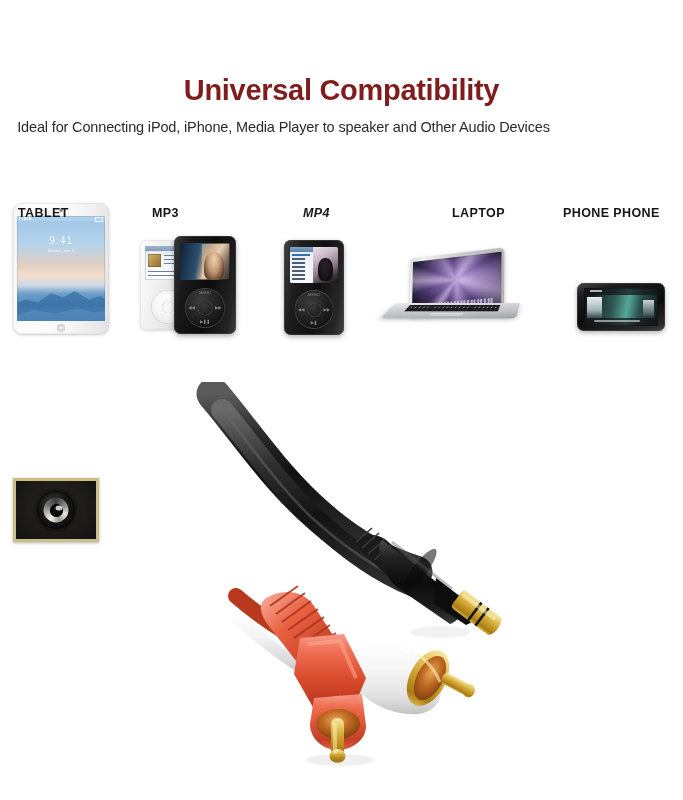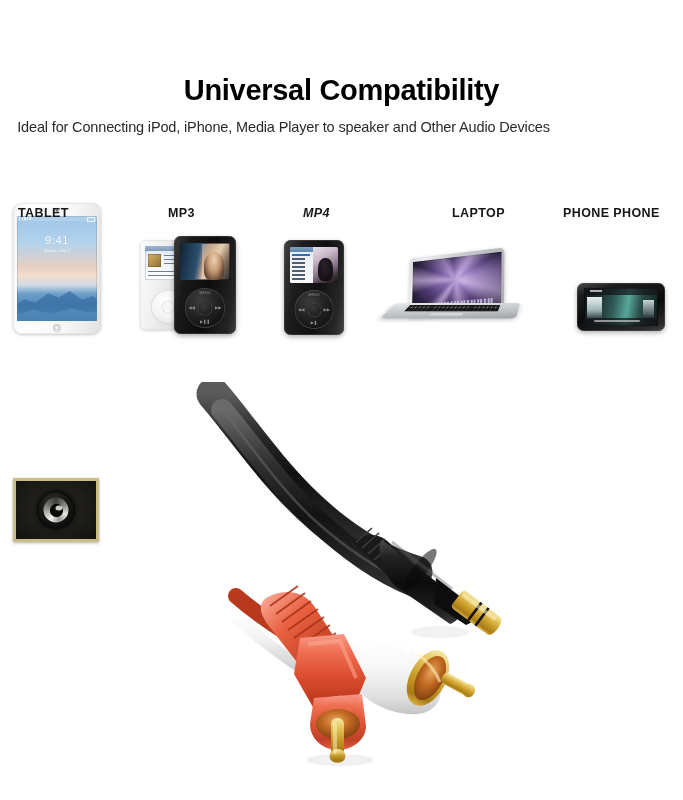--- a/index.html
+++ b/index.html
@@ -24,21 +24,21 @@
   
   .title {
     position: absolute;
     left: 0;
     top: 74px;
     width: 683px;
     text-align: center;
     font-size: 29px;
     font-weight: bold;
     letter-spacing: -0.3px;
-    color: #000000;
+    color: #7f1d1d;
   }
   .subtitle {
     position: absolute;
     left: 0;
     top: 119px;
     width: 567px;
     text-align: center;
     font-size: 14.5px;
     font-weight: normal;
     letter-spacing: -0.15px;
@@ -53,21 +53,21 @@
     white-space: nowrap;
     top: 162px;
     margin-top: 44px;
   }
 
   
   .ipad {
     position: absolute;
     left: 13px;
     top: 203px;
-    width: 88px;
+    width: 96px;
     height: 131px;
     border-radius: 9px;
     background: linear-gradient(95deg,#f4f4f4 0%,#ffffff 18%,#f7f7f7 62%,#e2e2e2 100%);
     box-shadow: 0 1px 3px rgba(0,0,0,0.22), inset 0 0 0 0.5px #d8d8d8;
   }
   .ipad-screen {
     position: absolute;
     left: 4px;
     top: 13px;
     right: 4px;
@@ -568,21 +568,21 @@
           <div class="figure"></div>
         </div>
         <div class="ipod-black-wheel">
           <span class="wheel-ico menu">MENU</span>
           <span class="wheel-ico prev">◀◀</span>
           <span class="wheel-ico next">▶▶</span>
           <span class="wheel-ico play">▶❚❚</span>
         </div>
       </div>
     </div>
-    <div class="device-label" style="left:168px;">MP3</div>
+    <div class="device-label" style="left:152px;">MP3</div>
 
     <div class="nano">
       <div class="nano-screen">
         <div class="nano-menu">
           <div class="hdr"></div>
           <div class="mi sel" style="top:7px;"></div>
           <div class="mi" style="top:11px;"></div>
           <div class="mi" style="top:15px;"></div>
           <div class="mi" style="top:19px;"></div>
           <div class="mi" style="top:23px;"></div>

